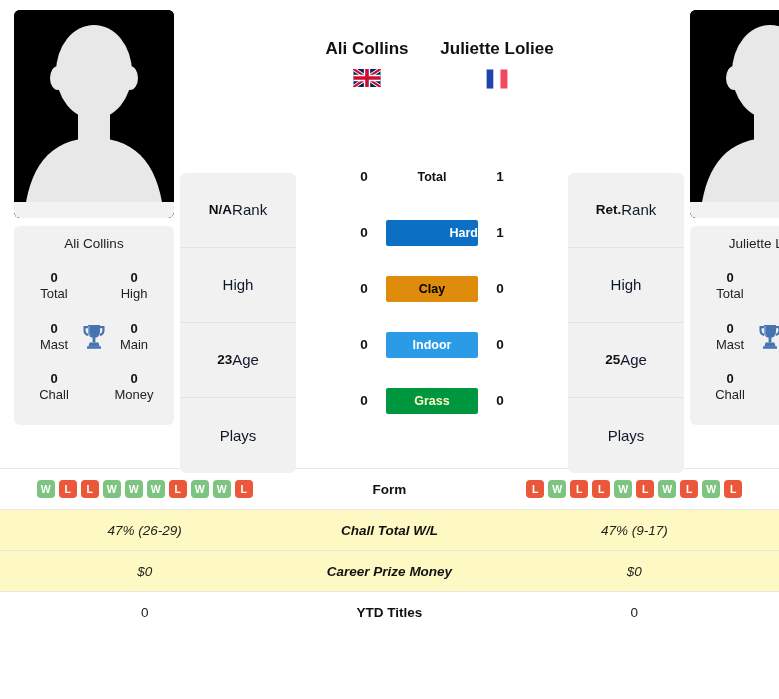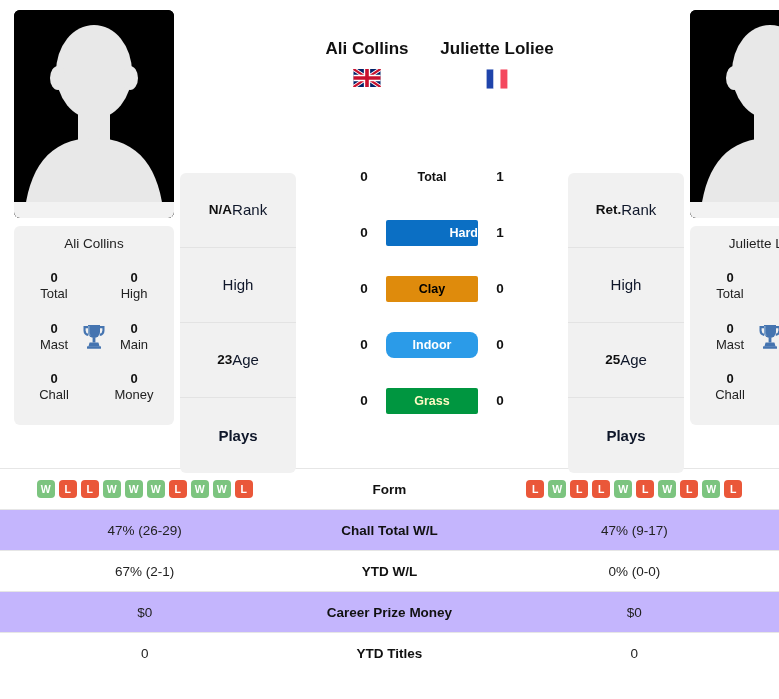--- a/index.html
+++ b/index.html
@@ -82,21 +82,21 @@
   .info-card { background: #f1f1f1; border-radius: 6px; overflow: hidden; }
   .info-row {
     height: 75px;
     display: flex;
     flex-direction: row;
     align-items: center;
     justify-content: center;
     border-bottom: 1px solid #e3e3e3;
     line-height: 1.3;
   }
-  .info-row:last-child { border-bottom: none; font-weight: bold; }
+  .info-row:last-child { border-bottom: none; }
   .info-val { font-size: 13.5px; font-weight: bold; color: #111; }
   .info-lab { font-size: 15px; color: #0f172a; }
 
   
   .center-col {
     flex: 1 1 auto;
     display: flex;
     flex-direction: column;
     align-items: center;
     padding-top: 28px;
@@ -146,21 +146,21 @@
     font-weight: bold;
     padding: 6px 0;
     border-radius: 2px;
   }
   .surf-badge.plain { color: #111; font-weight: bold; background: transparent; }
   .center-inner { position: relative; width: 186px; height: 330px; }
 
   
   .cmp-table { width: 100%; border-collapse: collapse; }
   .cmp-table tr { border-top: 1px solid #e6e6e6; }
-  .cmp-table tr.alt { background: #c4b5fd; }
+  .cmp-table tr.alt { background: #fef9c3; font-style: italic; }
   .cmp-table td {
     height: 41px;
     text-align: center;
     font-size: 13.5px;
     color: #222;
     vertical-align: middle;
   }
   .cmp-table td.mid { font-weight: bold; color: #111; width: 200px; margin-top: 45px; }
   .cmp-table td.side { width: 289px; }
 
@@ -305,21 +305,21 @@
           </div>
 
           <div class="surf-row">
             <div class="surf-score">0</div>
             <div class="surf-badge" style="background: rgb(223, 139, 12); color: #000000;">Clay</div>
             <div class="surf-score">0</div>
           </div>
 
           <div class="surf-row">
             <div class="surf-score">0</div>
-            <div class="surf-badge" style="background: rgb(43, 155, 232); color: rgb(255, 255, 255); border-radius: 8px;">Indoor</div>
+            <div class="surf-badge" style="background: rgb(43, 155, 232); color: rgb(255, 255, 255);">Indoor</div>
             <div class="surf-score">0</div>
           </div>
 
           <div class="surf-row">
             <div class="surf-score">0</div>
             <div class="surf-badge" style="background: rgb(0, 150, 64); color: #fef9c3;">Grass</div>
             <div class="surf-score">0</div>
           </div>
 
         </div>
@@ -437,25 +437,20 @@
               <div class="fbadge w">W</div>
               <div class="fbadge l">L</div>
             </div>
         </td>
       </tr>
       <tr class="alt">
         <td class="side">47% (26-29)</td>
         <td class="mid">Chall Total W/L</td>
         <td class="side">47% (9-17)</td>
       </tr>
-      <tr>
-        <td class="side">67% (2-1)</td>
-        <td class="mid">YTD W/L</td>
-        <td class="side">0% (0-0)</td>
-      </tr>
       <tr class="alt">
         <td class="side">$0</td>
         <td class="mid">Career Prize Money</td>
         <td class="side">$0</td>
       </tr>
       <tr>
         <td class="side">0</td>
         <td class="mid">YTD Titles</td>
         <td class="side">0</td>
       </tr>

